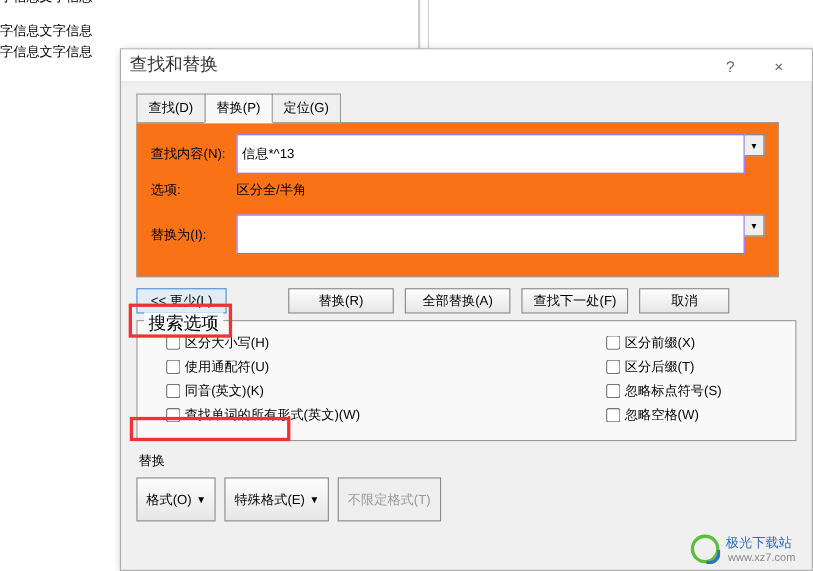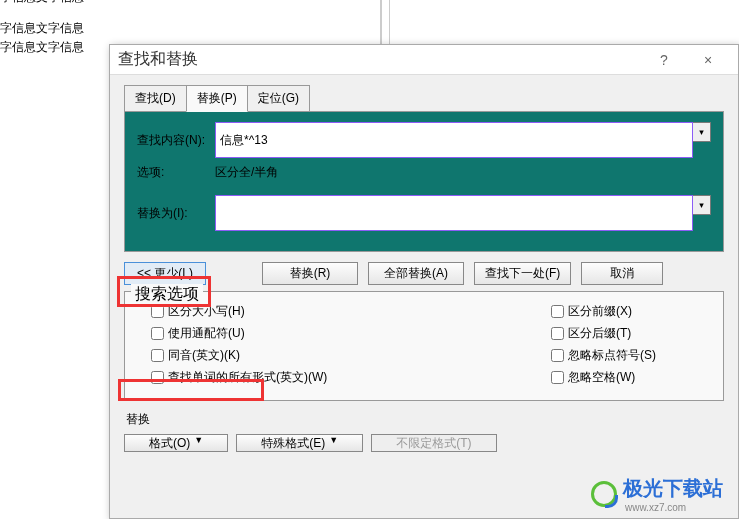--- a/index.html
+++ b/index.html
@@ -6,21 +6,21 @@
 body{background:#fff;width:739px;height:519px;overflow:hidden;position:relative}
 .doc-bg{position:absolute;top:0;left:0;width:390px;height:519px;background:#fff;border-right:1px solid #ccc}
 .doc-text{position:absolute;left:0;top:0;font-size:20px;line-height:1.6;font-family:"SimSun"}
 .dialog{position:absolute;left:109px;top:44px;width:630px;height:475px;background:#f0f0f0;border:1px solid #aaa;box-shadow:2px 2px 8px rgba(0,0,0,.3)}
 .titlebar{height:30px;display:flex;align-items:center;padding:0 8px;background:#fff;border-bottom:1px solid #ddd}
 .titlebar-title{flex:1;font-size:16px;color:#333}
 .titlebar-btn{width:44px;height:28px;display:flex;align-items:center;justify-content:center;color:#666;font-size:14px}
 .tabs{display:flex;margin:10px 0 0 14px}
 .tab{padding:4px 10px;border:1px solid #999;background:#f0f0f0;margin-right:-1px;position:relative}
 .tab.active{background:#f9f9f9;border-bottom-color:#f9f9f9;z-index:2}
-.tab-panel{border:1px solid #999;margin:0 14px 10px 14px;padding:10px 12px 14px 12px;background:#0f766e;margin-top:-1px}
+.tab-panel{border:1px solid #999;margin:0 30px 10px 14px;padding:10px 12px 14px 12px;background:#f97316;margin-top:-1px}
 .row{display:flex;align-items:center;margin-bottom:6px}
 .row .lbl{width:78px}
 .combo{flex:1;display:flex}
 .combo input{flex:1;height:36px;border:1px solid #8b5cf6;padding:0 4px;background:#fff}
 .combo .dd{width:18px;height:20px;border:1px solid #7a7a7a;border-left:none;background:#efefef;display:flex;align-items:center;justify-content:center;font-size:9px}
 .opt-row{margin-bottom:14px;display:flex}
 .btnrow{display:flex;gap:10px;margin:6px 14px 6px 14px}
 .btn{height:23px;padding:0 10px;border:1px solid #888;background:linear-gradient(#fdfdfd,#e6e6e6);min-width:96px;text-align:center;line-height:21px}
 .btn.small{min-width:82px}
 .btn.less{min-width:82px;background:#e2ecf6;border:1px solid #4a90d9}
@@ -31,27 +31,27 @@
 .search-row select{height:20px;border:1px solid #7a7a7a;width:58px;margin-left:6px}
 .cols{display:flex}
 .col{flex:1}
 .col.left{flex:0 0 250px}
 .chk{display:flex;align-items:center;height:22px;margin-left:14px;gap:4px}
 .chk input{width:13px;height:13px}
 .chk.disabled{color:#9a9a9a}
 .replace-sec{margin:6px 14px 0 14px}
 .replace-sec .sec-title{margin:0 0 6px 2px}
 .replace-row{display:flex;gap:8px}
-.dropbtn{height:18px;padding:0 24px;border:1px solid #888;background:linear-gradient(#fdfdfd,#e6e6e6);display:flex;align-items:flex-start;gap:4px}
+.dropbtn{height:40px;padding:0 8px;border:1px solid #888;background:linear-gradient(#fdfdfd,#e6e6e6);display:flex;align-items:center;gap:4px}
 .dropbtn .caret{font-size:9px}
 .dropbtn.disabled{color:#9a9a9a;background:#eee}
 .logo{position:absolute;right:16px;bottom:6px;display:flex;align-items:center;gap:6px}
 .logo-ico{width:26px;height:26px;border-radius:50%;border:3px solid #5bbf3a;position:relative}
 .logo-ico::after{content:"";position:absolute;width:10px;height:10px;border:3px solid #2c6fd6;border-top:none;border-left:none;border-radius:0 0 10px 0;right:-4px;bottom:-4px}
-.logo-txt{font-size:20px;color:#2c6fd6;font-weight:bold}
+.logo-txt{font-size:12px;color:#2c6fd6;font-weight:normal}
 .logo-sub{font-size:10px;color:#888;margin-left:2px}
 .page-edge{position:absolute;left:380px;top:0;width:2px;height:519px;background:#ccc}
 </style>
 </head>
 <body>
 
 <div class="doc-bg">
   <div class="doc-text">
     <div style="position:relative;top:-12px">字信息文字信息</div>
     <div>字信息文字信息</div>

